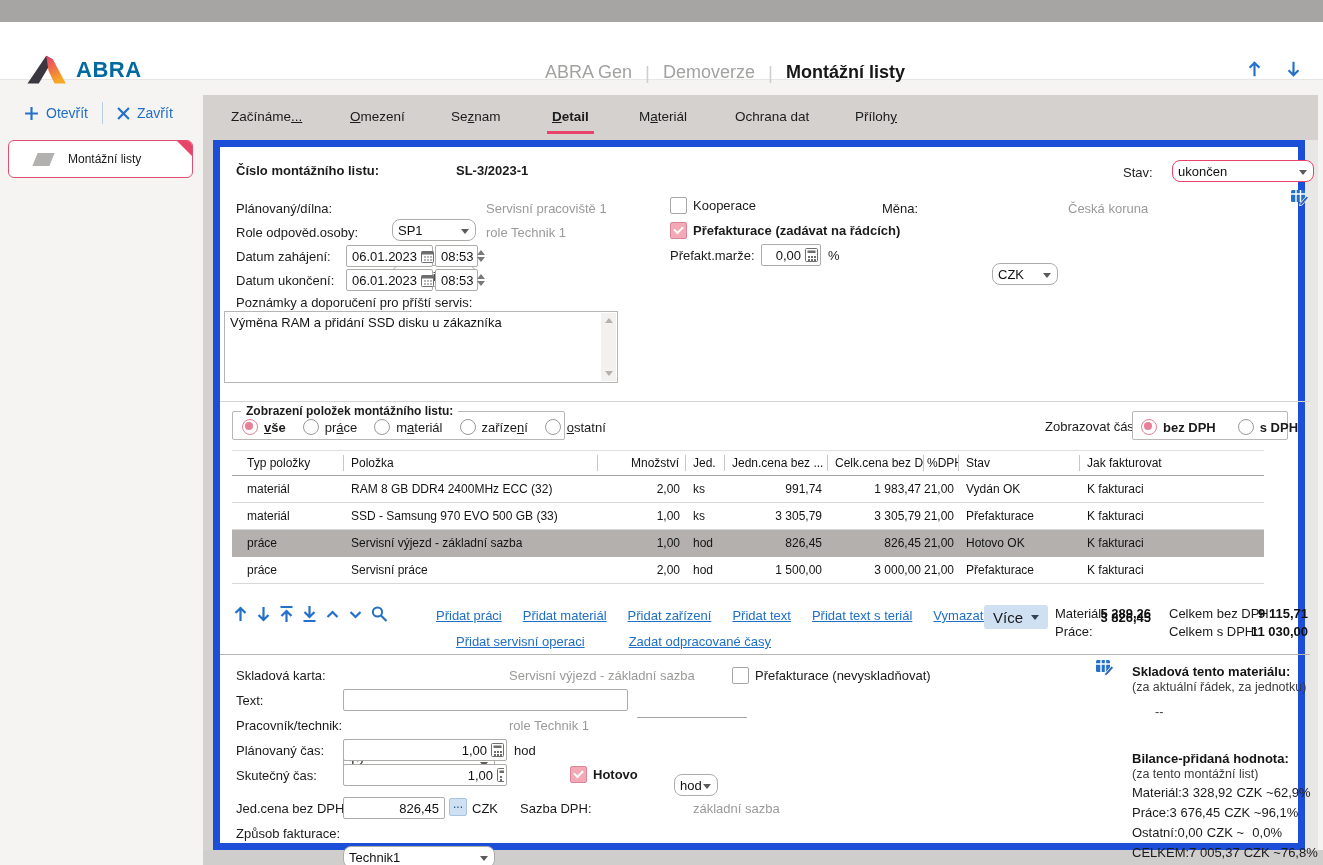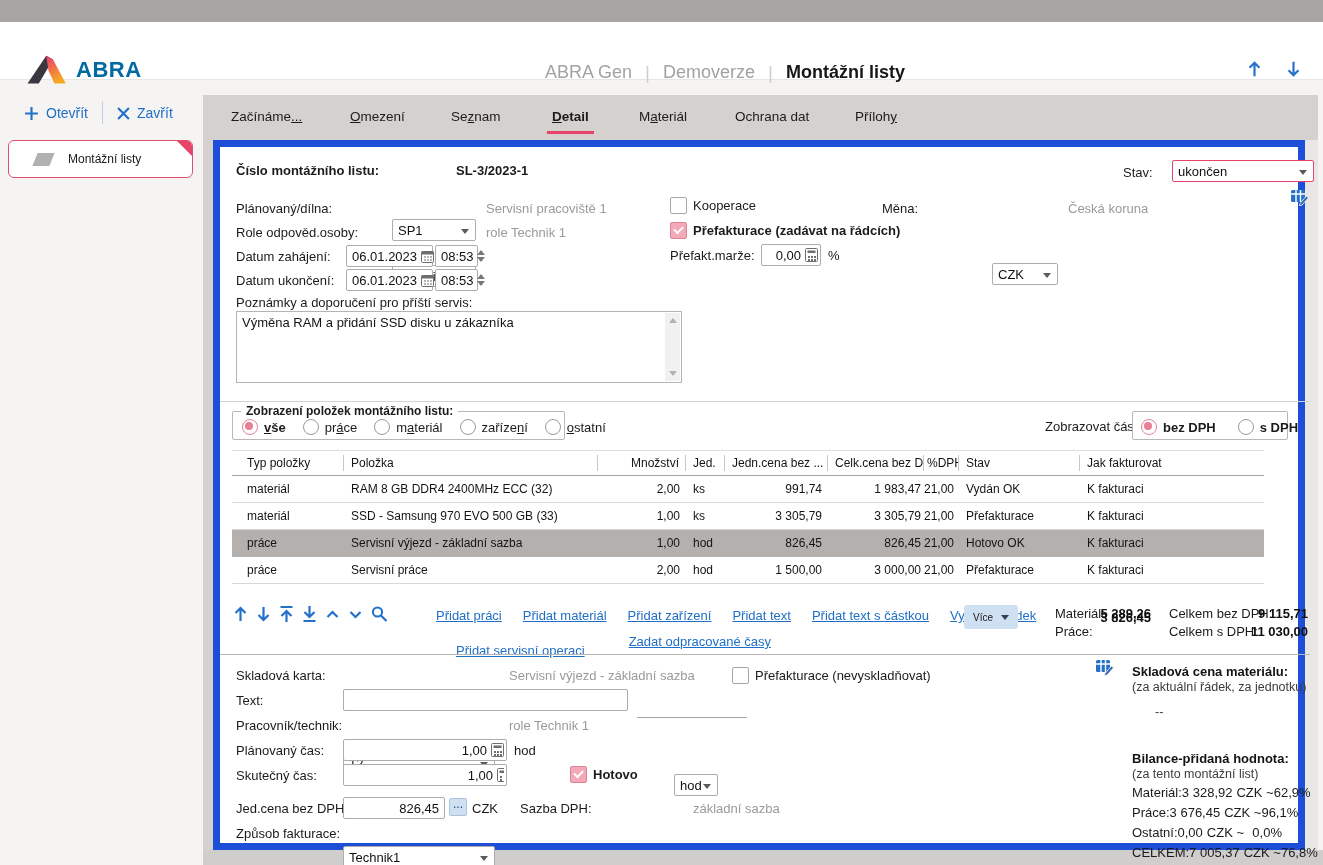--- a/index.html
+++ b/index.html
@@ -30,21 +30,21 @@
   .tab{position:absolute;top:14px;font-size:13.5px;color:#1c1c1c;cursor:default;}
   .tab.active{font-weight:700;}
   .tab.active::after{content:"";position:absolute;left:-5px;right:-5px;top:22px;height:3px;background:#e8436a;}
   .k{text-decoration:underline;}
   .content{left:213px;top:140px;width:1092px;height:710px;background:#ffffff;border:7px solid #1d4ed8;}
   
   .lbl{font-size:13px;color:#1b1b1b;white-space:nowrap;}
   .b{font-weight:700;}
   .gray{color:#9b9a99;}
   .fld{background:#fff;border:1px solid #aeaca9;border-radius:2px;height:22px;display:flex;align-items:center;font-size:13px;color:#111;padding:0 5px;white-space:nowrap;}
-  .combo{position:relative;}
+  .combo{position:relative;border-radius:8px;}
   .combo::after{content:"";position:absolute;right:6px;top:9px;border-left:4.5px solid transparent;border-right:4.5px solid transparent;border-top:5px solid #5c5b5a;}
   .red-border{border:1px solid #e8436a;}
   .num{justify-content:flex-end;}
   .cb{width:15px;height:15px;background:#fff;border:1px solid #a9a7a5;border-radius:2px;position:relative;flex:none;}
   .cb.checked{background:#f3a9b6;border-color:#db8598;}
   .cb.checked::after{content:"";position:absolute;left:3px;top:3px;width:7px;height:4px;border-left:2px solid #fff;border-bottom:2px solid #fff;transform:rotate(-45deg);}
   .radio{width:14px;height:14px;border-radius:50%;background:#fff;border:1px solid #9a9a9a;position:relative;flex:none;}
   .radio.sel{border-color:#e28399;}
   .radio.sel::after{content:"";position:absolute;left:2px;top:2px;width:8px;height:8px;border-radius:50%;background:#e87f97;}
   .chk-row{display:flex;align-items:center;gap:6px;}
@@ -73,21 +73,21 @@
   .thead{height:24px;border-top:1px solid #e0dedc;border-bottom:1px solid #a9a7a5;}
   .thead > div{height:16px;line-height:16px;border-right:1px solid #c9c7c5;overflow:hidden;white-space:nowrap;}
   .thead > div:last-child{border-right:none;}
   .trow{height:26px;border-bottom:1px solid #d9d7d5;background:#fff;}
   .trow.sel{background:#b3b0ad;border-bottom:1px solid #b3b0ad;}
   .c-l{padding-left:7px;white-space:nowrap;overflow:hidden;}
   .c-r{text-align:right;padding-right:6px;white-space:nowrap;}
   .pl15{padding-left:15px;}
   
   .tool-ic{width:17px;height:18px;flex:none;}
-  .more-btn{background:#cfe0f2;border-radius:3px;height:24px;display:flex;align-items:center;gap:8px;padding:0 9px;font-size:10px;color:#17171a;}
+  .more-btn{background:#cfe0f2;border-radius:3px;height:24px;display:flex;align-items:center;gap:8px;padding:0 9px;font-size:15px;color:#17171a;margin-left:20px;}
   .more-btn::after{content:"";border-left:4px solid transparent;border-right:4px solid transparent;border-top:5px solid #33414f;}
   .tot-lbl{font-size:13px;color:#1b1b1b;}
   .tot-val{font-size:13px;font-weight:700;color:#101010;text-align:right;}
   
   .dots-btn{background:#cfe0f2;border:1px solid #a9c4de;border-radius:2px;width:18px;height:18px;font-size:12px;line-height:10px;color:#1d4f7d;text-align:center;}
   
   .info-title{font-size:13px;font-weight:700;color:#141414;white-space:nowrap;}
   .info-sub{font-size:12.5px;color:#3c3c3c;white-space:nowrap;}
   .bal-row{display:flex;font-size:13px;color:#1b1b1b;width:150px;white-space:nowrap;}
   .bal-amt{flex:1;text-align:right;}
@@ -246,21 +246,21 @@
     <span>0,00</span>
     <svg class="calc-ic" width="13" height="14" viewBox="0 0 13 14">
         <rect x="0.5" y="0.5" width="12" height="13" rx="1" fill="#fff" stroke="#6f6e6c"></rect>
         <rect x="2.5" y="2.5" width="8" height="2.5" fill="#6f6e6c"></rect>
         <path d="M3 8h2v2H3zM6 8h2v2H6zM9 8h2v2H9zM3 11h2v2H3zM6 11h2v2H6zM9 11h2v2H9z" fill="#6f6e6c"></path>
       </svg>
   </div>
   <span class="abs lbl" style="left:608px;top:101px;">%</span>
 
   <span class="abs lbl" style="left:16px;top:148px;">Poznámky a doporučení pro příští servis:</span>
-  <div class="abs notes" style="left:16px;top:164px;width:446px;height:72px;">
+  <div class="abs notes" style="left:4px;top:164px;width:394px;height:72px;">
     <div class="notes-text">Výměna RAM a přidání SSD disku u zákazníka</div>
     <div class="nscroll">
       <span class="a t">
           <i></i>
         </span>
       <span class="a bo">
           <i></i>
         </span>
     </div>
   </div>
@@ -388,29 +388,29 @@
         <circle cx="7" cy="7" r="4.6" fill="none" stroke="#2471c9" stroke-width="2"></circle>
         <path d="M10.5 10.5 16 16" stroke="#2471c9" stroke-width="2.2"></path>
       </svg>
   </div>
 
   <div class="abs" style="left:216px;top:461px;display:flex;gap:21px;">
     <span class="link">Přidat práci</span>
     <span class="link">Přidat materiál</span>
     <span class="link">Přidat zařízení</span>
     <span class="link">Přidat text</span>
-    <span class="link">Přidat text s částkou</span>
+    <span class="link">Přidat text s teriál</span>
     <span class="link">Vymazat řádek</span>
   </div>
   <div class="abs more-btn" style="left:744px;top:458px;">
       <span>Více</span>
     </div>
 
   <div class="abs" style="left:216px;top:487px;display:flex;gap:44px;">
-    <span class="link" style="margin-left:20px;margin-top:9px;">Přidat servisní operaci</span>
+    <span class="link" style="margin-left:20px;">Přidat servisní operaci</span>
     <span class="link">Zadat odpracované časy</span>
   </div>
 
   <span class="abs tot-lbl" style="left:835px;top:459px;">Materiál:</span>
   <span class="abs tot-val" style="left:859px;top:459px;width:72px;">5 289,26</span>
   <span class="abs tot-lbl" style="left:835px;top:477px;">Práce:</span>
   <span class="abs tot-val" style="left:859px;top:463px;width:72px;">3 826,45</span>
   <span class="abs tot-lbl" style="left:949px;top:459px;">Celkem bez DPH:</span>
   <span class="abs tot-val" style="left:1008px;top:459px;width:80px;">9 115,71</span>
   <span class="abs tot-lbl" style="left:949px;top:477px;">Celkem s DPH:</span>
@@ -478,21 +478,21 @@
 
   <span class="abs lbl gray" style="left:473px;top:654px;">základní sazba</span>
 
   <span class="abs lbl" style="left:16px;top:679px;">Způsob fakturace:</span>
 
   <svg class="abs" style="left:875px;top:512px;" width="19" height="17" viewBox="0 0 19 17">
     <rect x="1" y="1" width="14" height="12" rx="1.5" fill="#2471c9"></rect>
     <path d="M1 5h14 M6 1v12 M10.5 1v12" stroke="#fff" stroke-width="1.4"></path>
     <path d="M10 14.5 16.5 7l2 1.8-6.5 7.3-2.6.7z" fill="#2f66b0" stroke="#fff" stroke-width="0.8"></path>
   </svg>
-  <span class="abs info-title" style="left:912px;top:517px;">Skladová cena materiálu:</span>
+  <span class="abs info-title" style="left:912px;top:517px;">Skladová tento materiálu:</span>
   <span class="abs info-sub" style="left:912px;top:533px;">(za aktuální řádek, za jednotku)</span>
   <span class="abs info-sub" style="left:935px;top:558px;">--</span>
 
   <span class="abs info-title" style="left:912px;top:604px;">Bilance-přidaná hodnota:</span>
   <span class="abs info-sub" style="left:912px;top:620px;">(za tento montážní list)</span>
 
   <div class="abs bal-row" style="left:912px;top:638px;">
     <span>Materiál:</span>
       <span class="bal-amt">3 328,92</span>
       <span class="bal-unit">CZK ~</span>

